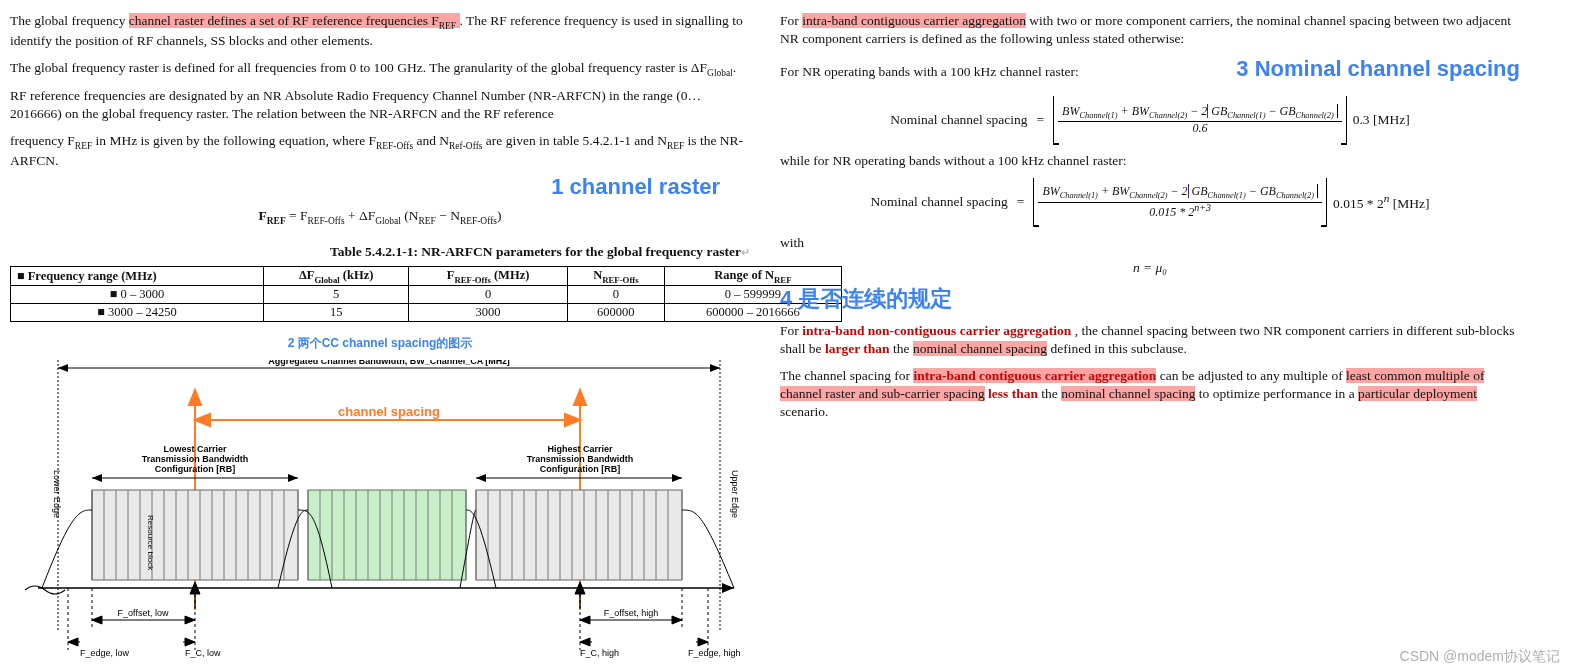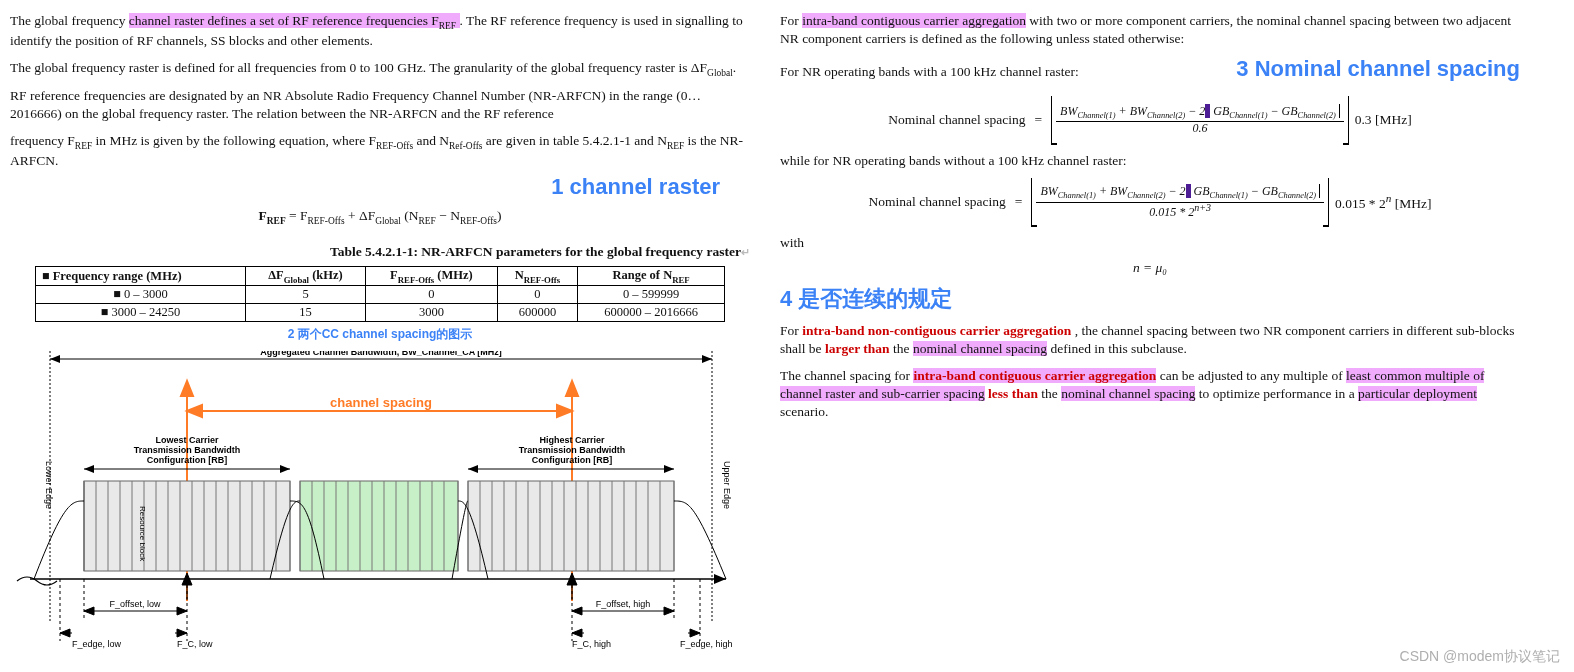--- a/index.html
+++ b/index.html
@@ -13,36 +13,36 @@
   }
   .page {
     display: flex;
     gap: 30px;
     padding: 4px 10px 20px 10px;
   }
   .col {
     width: 740px;
   }
   p { margin: 8px 0; line-height: 1.35; }
-  .hl { background: #f0abfc; }
+  .hl { background: #fca5a5; }
   .red { color: #c00; font-weight: bold; }
   sub { font-size: 0.7em; }
   .eq-center { text-align: center; margin: 8px 0; }
   .annot { color: #3b82f6; font-weight: bold; font-family: Arial, sans-serif; }
   .annot.big { font-size: 22px; }
   .annot.med { font-size: 12px; }
   .right-annot { text-align: right; padding-right: 30px; margin: -4px 0 4px 0; }
 
   
   .tbl-title { text-align: right; font-weight: bold; margin: 18px 0 6px 0; }
   table.param {
     border-collapse: collapse;
-    margin: 0 auto 6px auto;
+    margin: 0 auto 15px auto;
     font-size: 12.5px;
-    width: 690px;
+    width: 832px;
   }
   table.param th, table.param td {
     border: 1px solid #000;
     padding: 1px 6px;
     text-align: center;
     white-space: nowrap;
   }
   table.param th { font-weight: bold; text-align: left; }
   table.param th.c { text-align: center; }
   .bullet::before { content: "■ "; }
@@ -69,27 +69,27 @@
   .floor::before, .floor::after {
     content: "";
     position: absolute;
     bottom: -1px; width: 6px; height: 1.8px; background:#000;
   }
   .floor::before { left: -1px; }
   .floor::after  { right:-1px; }
   .frac { display:inline-flex; flex-direction:column; align-items:center; line-height:1.05; }
   .frac .num { border-bottom:1px solid #000; padding:0 4px; font-size:12px; white-space:nowrap;}
   .frac .den { padding:0 4px; font-size:12px;}
-  .abs { border-left:5px solid #4c1d95; border-right:1px solid #000; padding:0 3px; }
+  .abs { border-left:1px solid #4c1d95; border-right:1px solid #000; padding:0 3px; }
 
   
   .diagram-wrap {
     position: relative;
     height: 300px;
-    margin: 0 2px;
+    margin: 0 10px;
   }
   .diagram-wrap svg { position:absolute; inset:0; }
   .watermark {
     position: absolute;
     right: 14px; bottom: 6px;
     color: rgba(120,120,120,.6);
     font-family: Arial, sans-serif;
     font-size: 14px;
     pointer-events:none;
   }

